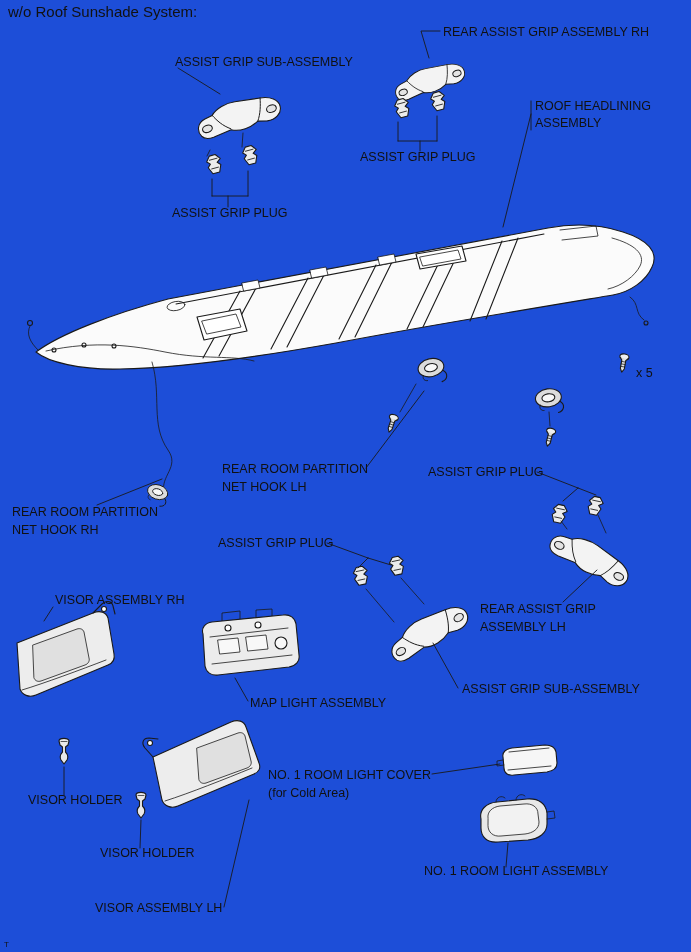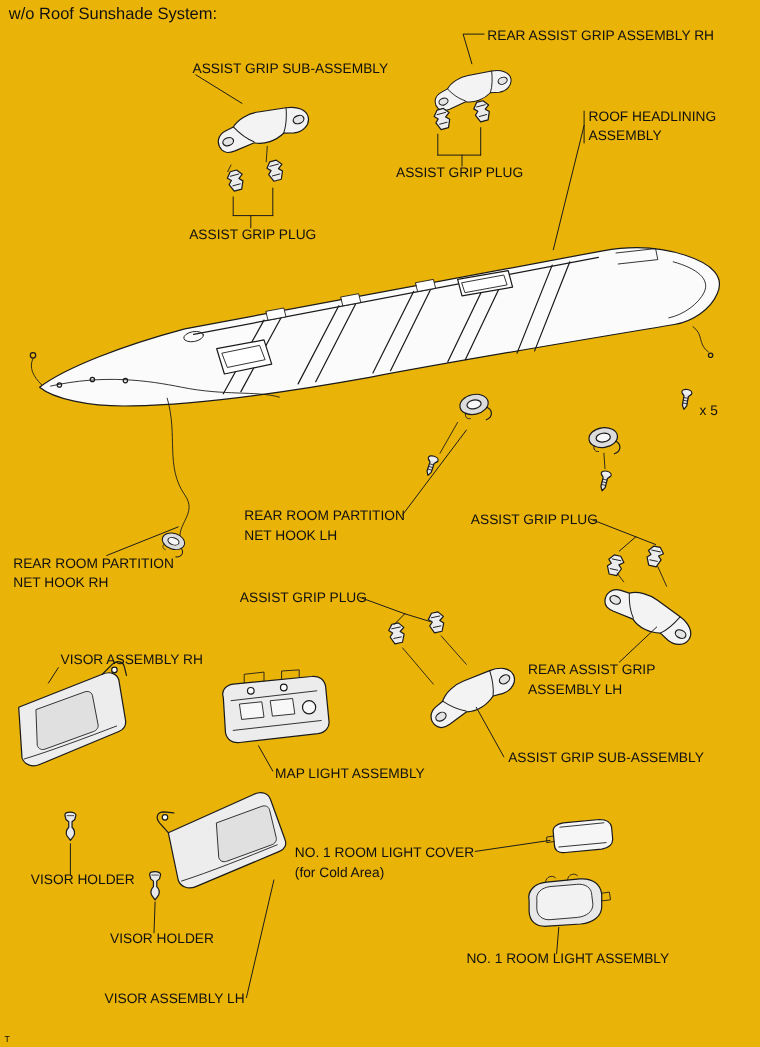--- a/index.html
+++ b/index.html
@@ -1,16 +1,16 @@
 <!DOCTYPE html>
 <html><head>
 <meta charset="utf-8">
 <style>
   html,body{margin:0;padding:0;background:#ffffff;}
-  .canvas{position:relative;width:691px;height:952px;background:#eab308;overflow:hidden;}
+  .canvas{position:relative;width:691px;height:952px;background:#1d4ed8;overflow:hidden;}
   svg{position:absolute;left:0;top:0;}
   .lbl{font-family:"Liberation Sans",sans-serif;font-size:12.5px;fill:#111;}
   .title{font-family:"Liberation Sans",sans-serif;font-size:15px;fill:#111;}
   .tiny{font-family:"Liberation Sans",sans-serif;font-size:8px;fill:#111;}
   .art{stroke:#1a1a1a;stroke-width:1.1;fill:none;stroke-linejoin:round;stroke-linecap:round;}
   .thin{stroke-width:0.8;}
   .leaders{stroke:#1a1a1a;stroke-width:0.9;fill:none;stroke-linecap:round;}
 </style>
 </head>
 <body>

